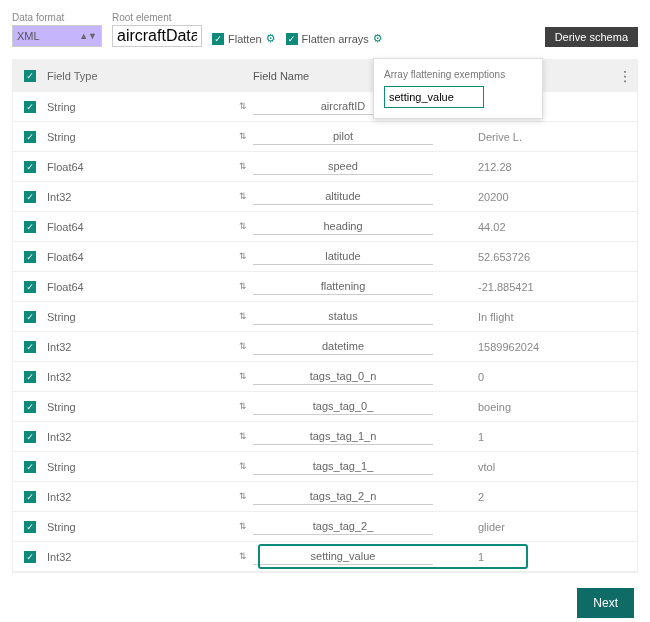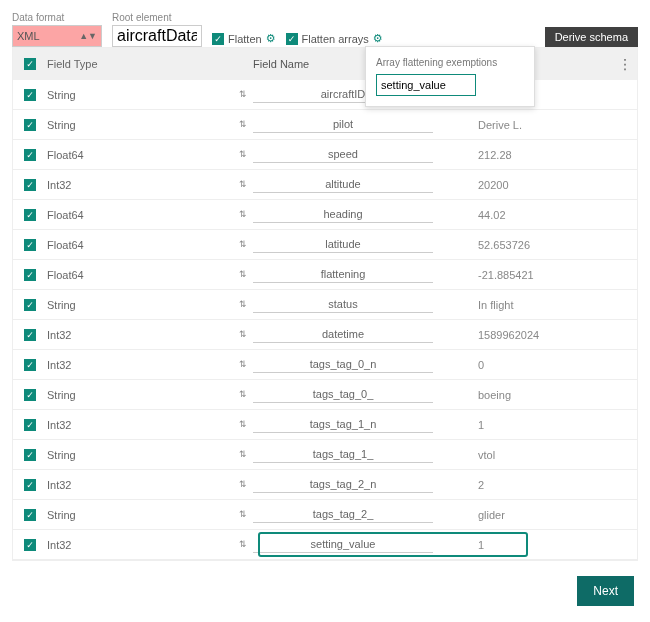--- a/index.html
+++ b/index.html
@@ -1,39 +1,39 @@
 <!DOCTYPE html>
 <html><head>
 <meta charset="utf-8">
 <style>
 * { box-sizing: border-box; margin: 0; padding: 0; font-family: Arial, sans-serif; }
 body { background: #fff; font-size: 11px; color: #555; width: 650px; }
 .container { padding: 12px; }
-.top-row { display: flex; align-items: flex-end; gap: 10px; }
+.top-row { display: flex; align-items: flex-end; gap: 10px; margin-bottom: 12px; }
 .form-group { display: flex; flex-direction: column; }
 .form-label { color: #888; font-size: 10px; margin-bottom: 2px; }
-.select-box { width: 90px; height: 22px; border: 1px solid #ccc; padding: 2px 4px; font-size: 11px; display: flex; align-items: center; justify-content: space-between; background: #fca5a5; }
+.select-box { width: 90px; height: 22px; border: 1px solid #ccc; padding: 2px 4px; font-size: 11px; display: flex; align-items: center; justify-content: space-between; background: #c4b5fd; }
 .text-box { width: 90px; height: 22px; border: 1px solid #ccc; padding: 2px 4px; font-size: 16px; }
 .check-group { display: flex; align-items: center; gap: 4px; margin-bottom: 2px; }
 .chk { width: 12px; height: 12px; background: #0e8a7a; display: inline-flex; align-items: center; justify-content: center; color: #fff; font-size: 9px; }
 .gear { color: #0e8a7a; font-size: 11px; }
 .spacer { flex: 1; }
 .derive-btn { background: #404040; color: #fff; border: none; padding: 4px 10px; font-size: 11px; cursor: pointer; }
 .table { border: 1px solid #eee; width: 100%; position: relative; }
 .thead { display: flex; background: #f0f0f0; padding: 8px 0; }
 .col-check { width: 34px; display: flex; align-items: center; justify-content: center; }
 .col-type { width: 186px; display: flex; align-items: center; }
 .col-sort { width: 20px; display: flex; align-items: center; justify-content: center; color: #888; }
 .col-name { width: 225px; display: flex; align-items: center; text-align: center; }
 .col-value { flex: 1; display: flex; align-items: center; color: #888; }
 .col-menu { width: 24px; display: flex; align-items: center; justify-content: center; color: #666; font-size: 14px; }
 .trow { display: flex; border-bottom: 1px solid #eee; padding: 6px 0; min-height: 30px; }
 .fname { border-bottom: 1px solid #ccc; padding: 2px 2px; width: 180px; color: #666; }
 .col-type span { color: #666; }
-.popup { position: absolute; top: -2px; left: 352px; width: 170px; background: #fff; border: 1px solid #ddd; box-shadow: 0 2px 6px rgba(0,0,0,0.15); padding: 10px; z-index: 10; }
+.popup { position: absolute; top: -2px; left: 360px; width: 170px; background: #fff; border: 1px solid #ddd; box-shadow: 0 2px 6px rgba(0,0,0,0.15); padding: 10px; z-index: 10; }
 .popup-title { color: #777; font-size: 10px; margin-bottom: 6px; }
 .popup-input { border: 1px solid #0e8a7a; padding: 4px; font-size: 11px; width: 100px; }
 .highlight-box { position: absolute; border: 2px solid #0e8a7a; border-radius: 3px; pointer-events: none; left: 245px; bottom: 3px; width: 270px; height: 25px; }
 .next-btn { background: #0e6b66; color: #fff; border: none; padding: 8px 16px; font-size: 12px; cursor: pointer; float: right; margin-top: 15px; margin-right: 4px; }
 .updown::before { content: "⇅"; display: inline-block; transform: scale(0.8); }
 .caret { font-size: 9px; color: #666; }
 </style>
 </head>
 <body>
 

